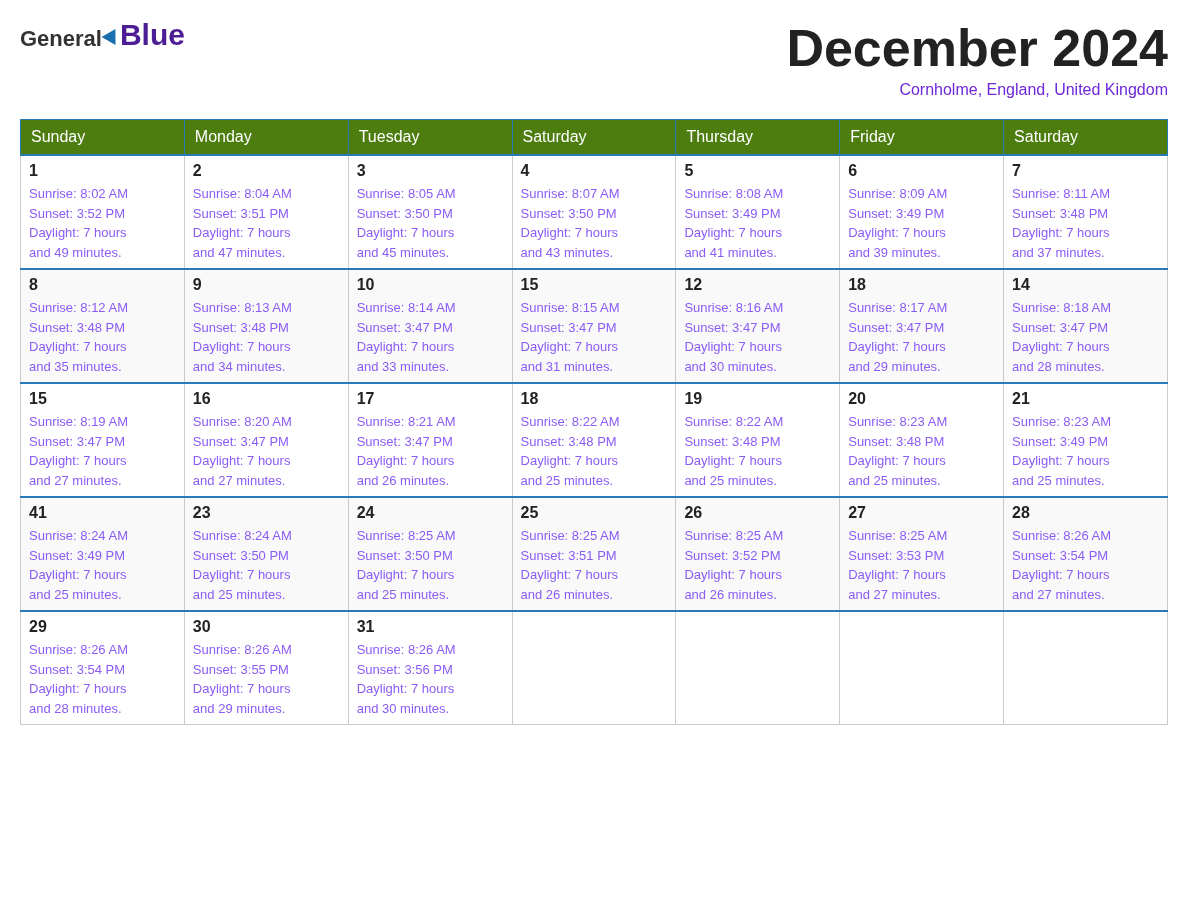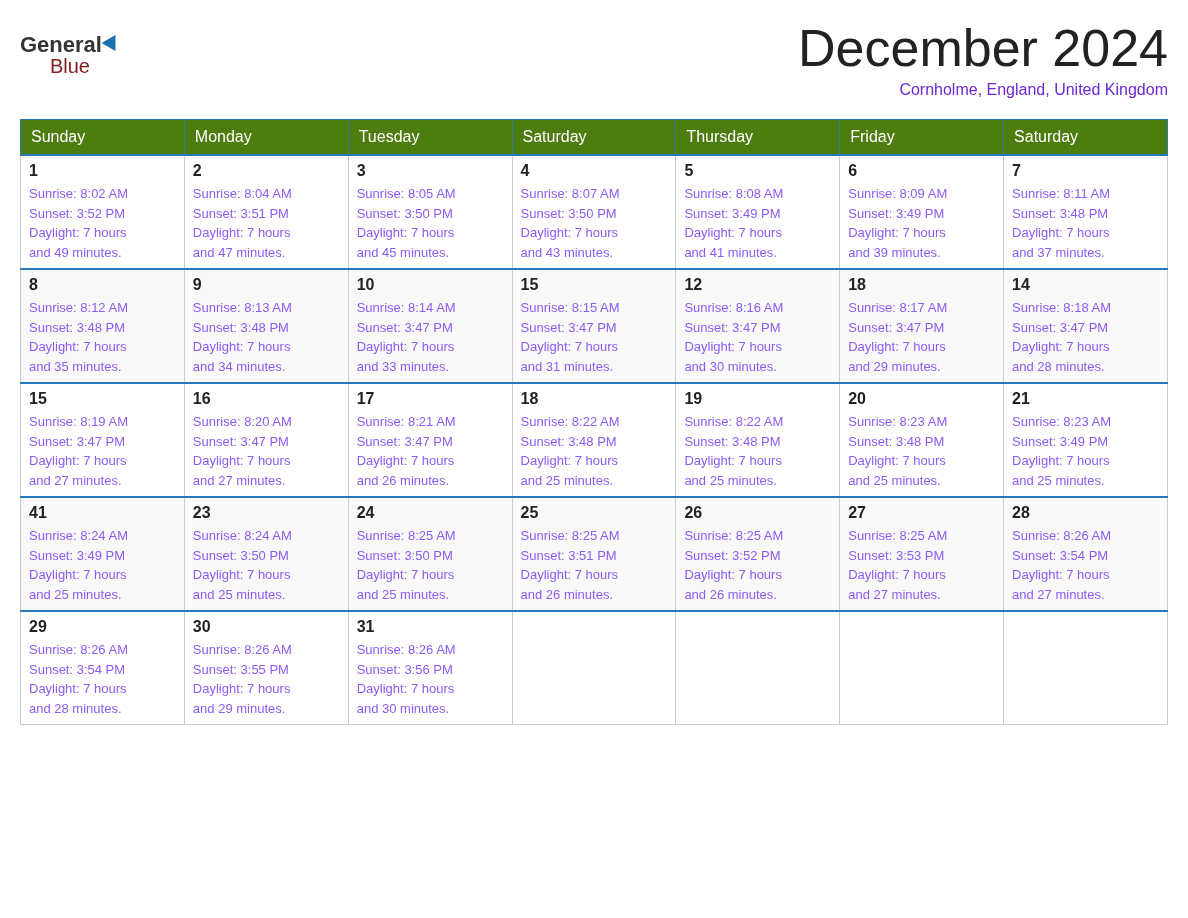--- a/index.html
+++ b/index.html
@@ -11,34 +11,33 @@
       min-height: 918px;
     }
     .header {
       display: flex;
       justify-content: space-between;
       align-items: flex-start;
       margin-bottom: 20px;
     }
     .logo {
       display: flex;
-      flex-direction: column;
-      align-items: center;
-      margin-top: 14px;
+      flex-direction: row;
+      align-items: flex-end;
     }
     .logo-general {
       font-size: 22px;
       font-weight: bold;
       color: #333;
       line-height: 1;
     }
     .logo-blue {
-      font-size: 20px;
-      font-weight: normal;
-      color: #7f1d1d;
+      font-size: 30px;
+      font-weight: bold;
+      color: #4c1d95;
       line-height: 1;
     }
     .logo-triangle {
       display: inline-block;
       width: 0;
       height: 0;
       border-left: 8px solid transparent;
       border-right: 8px solid transparent;
       border-top: 14px solid #1a6faf;
       margin-left: 2px;
@@ -47,21 +46,21 @@
     }
     .logo-row {
       display: flex;
       align-items: center;
     }
     .title-block {
       text-align: right;
     }
     .month-title {
       font-size: 52px;
-      font-weight: 400;
+      font-weight: 700;
       color: #222;
       line-height: 1.1;
     }
     .location {
       font-size: 16px;
       color: #6d28d9;
       margin-top: 4px;
     }
     .calendar {
       width: 100%;

